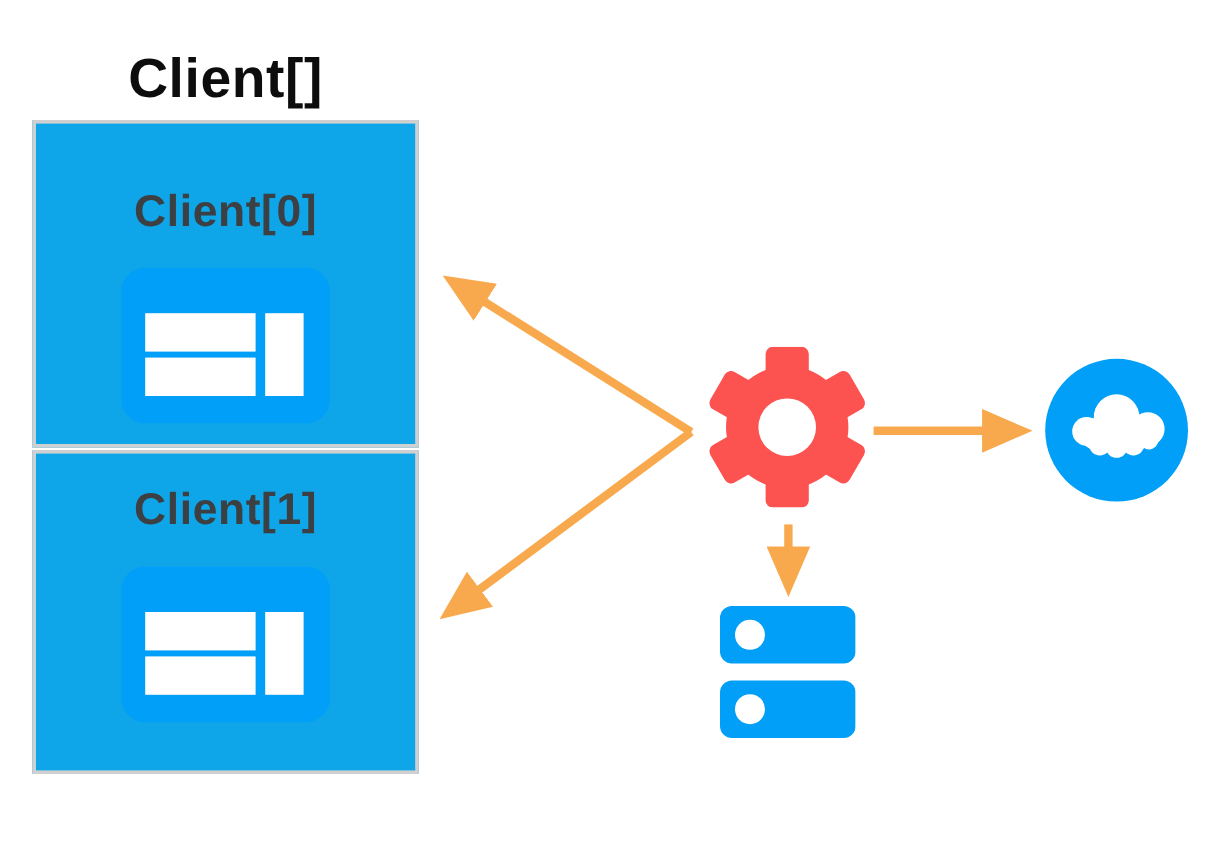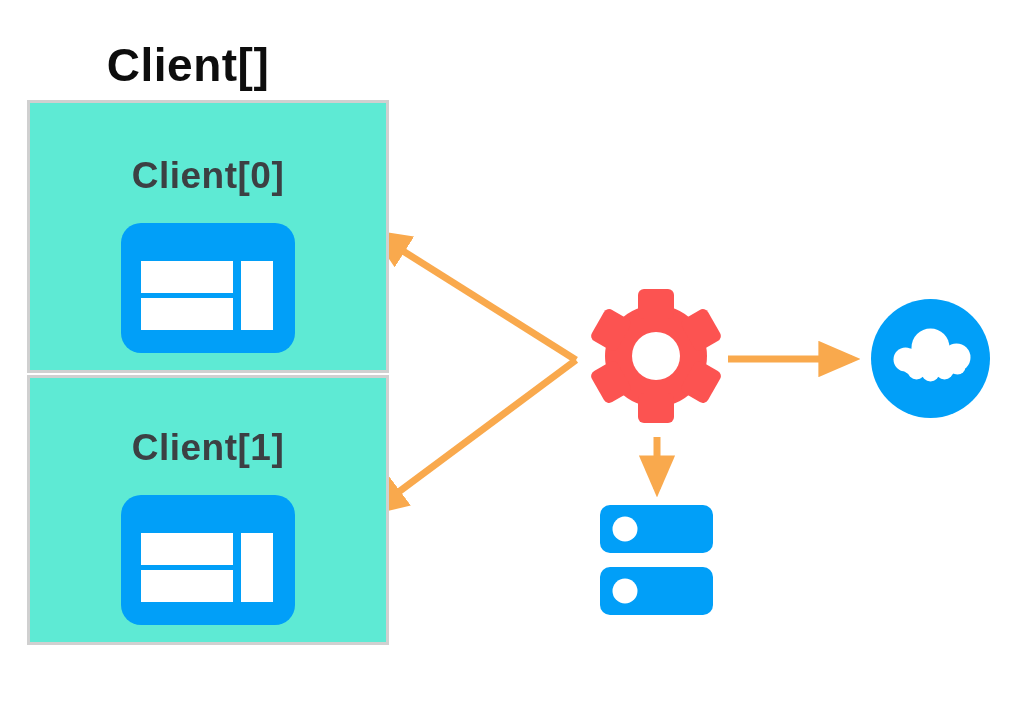--- a/index.html
+++ b/index.html
@@ -21,30 +21,30 @@
     left: 27px; top: 22px; width: 322px;
     text-align: center;
     font-size: 46px; line-height: 54px;
     font-weight: 600;
     color: var(--c-title, #0D0D0D);
     letter-spacing: 0.5px;
     margin-top: 16px;
   }
 
   .client-box {
-    left: 27px; width: 362px;
+    left: 27px; width: 322px;
     border: 3px solid var(--c-border, #D0D0D0);
     box-sizing: border-box;
-    background: #5eead4;
+    background: #0ea5e9;
     display: flex;
     flex-direction: column;
     align-items: center;
   }
   .client-box.first  { top: 100px; height: 273px; padding-top: 50px; }
-  .client-box.second { top: 375px; height: 270px; padding-top: 47px; }
+  .client-box.second { top: 375px; height: 270px; padding-top: 24px; }
 
   .client-label {
     font-size: 37px; line-height: 46px;
     font-weight: 600;
     color: var(--c-label, #3C4043);
     letter-spacing: 0.5px;
   }
   .browser-icon { margin-top: 24px; display: block; }
 
   .sw-label {

